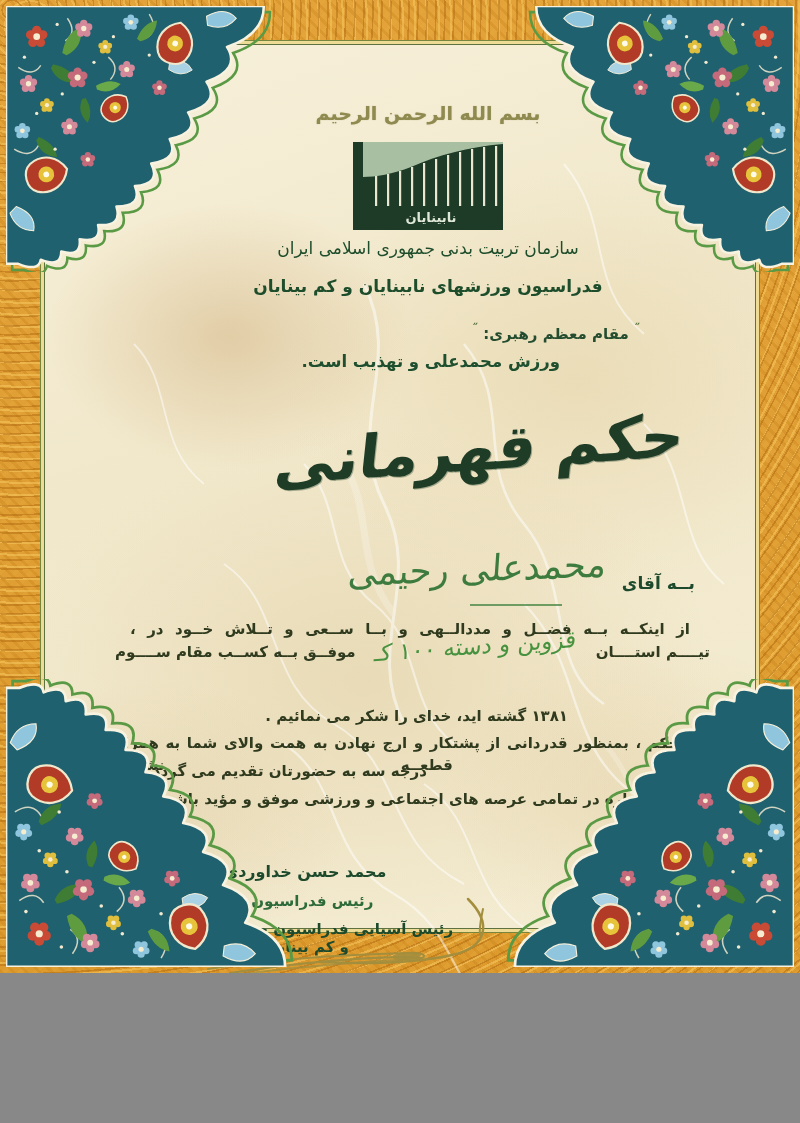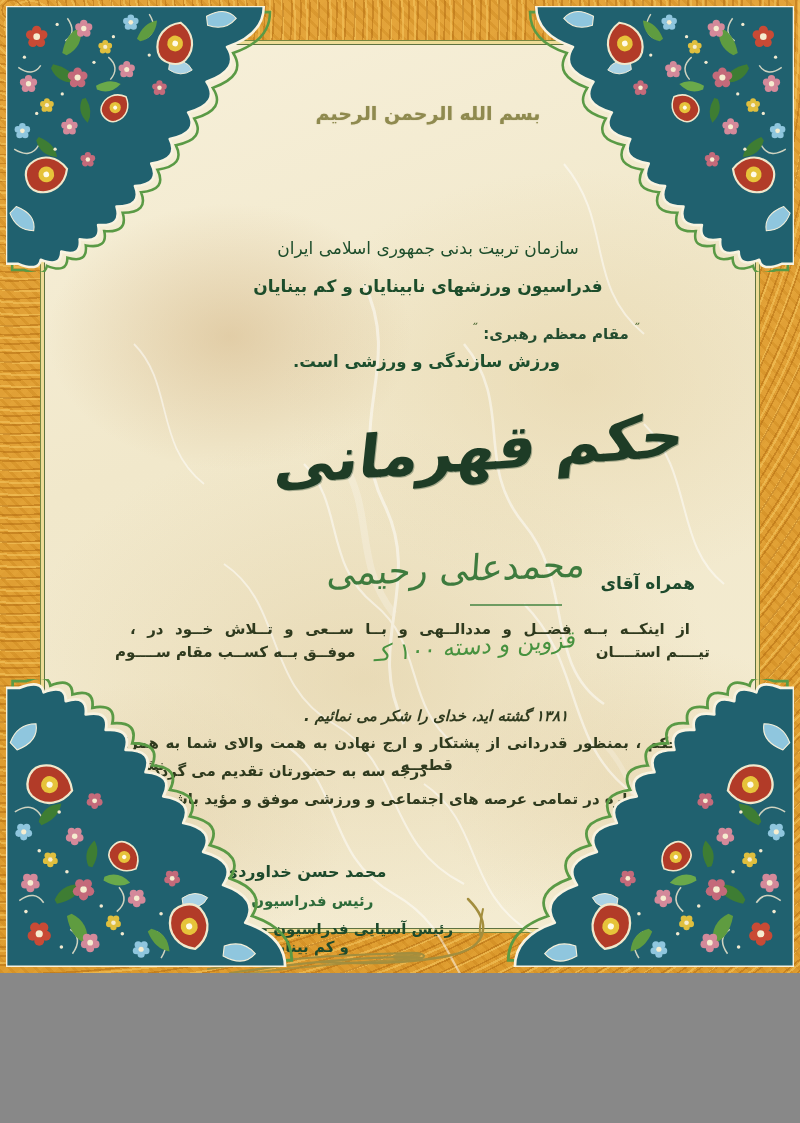--- a/index.html
+++ b/index.html
@@ -50,21 +50,21 @@
   .name-underline{left:470px;top:604px;width:92px;border-bottom:2px solid #4d8a48;opacity:.8;}
   .bodyline{font-size:15px;font-weight:bold;color:#2f3a1e;line-height:22px;}
   .just{text-align:justify;text-align-last:justify;}
   .l1{top:618px;left:130px;width:560px;}
   .l2{top:641px;left:115px;width:595px;display:flex;justify-content:space-between;align-items:flex-start;}
   .l2 .hand{
     font-size:23px;font-weight:normal;color:#47923f;white-space:nowrap;
     transform:rotate(-4deg) skewX(-8deg);margin-top:-6px;
   }
   .l3{top:676px;left:115px;width:592px;}
-  .l4{top:705px;right:232px;white-space:nowrap;font-style:italic;}
+  .l4{top:705px;right:232px;white-space:nowrap;}
   .l5{top:732px;left:115px;width:595px;}
   .l6{top:760px;left:147px;white-space:nowrap;}
   .l7{top:788px;left:147px;white-space:nowrap;}
   .sig-block{left:150px;width:310px;text-align:center;}
   .sig-name{top:862px;font-size:16px;font-weight:bold;color:#1d4a2c;}
   .sig-t1{top:892px;font-size:15px;font-weight:bold;color:#2e6b3a;}
   .sig-t2{top:920px;font-size:15px;font-weight:bold;color:#1d4a2c;}
   .sig-svg{left:170px;top:895px;width:320px;height:100px;}
   .date-line{right:118px;top:946px;font-size:13.5px;font-weight:bold;color:#1c4631;white-space:nowrap;}
   .num-line{right:118px;top:977px;font-size:13.5px;font-weight:bold;color:#1c4631;white-space:nowrap;}
@@ -169,37 +169,57 @@
     </svg>
   <svg class="corner bl" viewBox="0 0 260 260">
       <use href="#cornerart"></use>
     </svg>
   <svg class="corner br" viewBox="0 0 260 260">
       <use href="#cornerart"></use>
     </svg>
 
   <div class="centered bismillah fa">بسم الله الرحمن الرحیم</div>
 
+  <div class="abs logo-wrap">
+    <svg viewBox="0 0 150 88" width="150" height="88">
+      <rect x="0" y="0" width="150" height="88" fill="#1d3b27"></rect>
+      <path d="M10,0 H150 V2 C115,5 85,13 58,25 C40,32 22,35 10,35 Z" fill="#a9bfa1"></path>
+      <g fill="#e9e6d2">
+        <rect x="22" y="34" width="2.2" height="30"></rect>
+        <rect x="34" y="32" width="2.2" height="32"></rect>
+        <rect x="46" y="29" width="2.2" height="35"></rect>
+        <rect x="58" y="25" width="2.2" height="39"></rect>
+        <rect x="70" y="21" width="2.2" height="43"></rect>
+        <rect x="82" y="17" width="2.2" height="47"></rect>
+        <rect x="94" y="13" width="2.2" height="51"></rect>
+        <rect x="106" y="10" width="2.2" height="54"></rect>
+        <rect x="118" y="7" width="2.2" height="57"></rect>
+        <rect x="130" y="5" width="2.2" height="59"></rect>
+        <rect x="142" y="4" width="2.2" height="60"></rect>
+      </g>
+      <text x="78" y="80" text-anchor="middle" font-size="13" font-weight="bold" fill="#dfe7d8" font-family="DejaVu Sans, sans-serif">نابینایان</text>
+    </svg>
+  </div>
 
   <div class="centered org1 fa">سازمان تربیت بدنی جمهوری اسلامی ایران</div>
   <div class="centered org2 fa">فدراسیون ورزشهای نابینایان و کم بینایان</div>
 
   <div class="abs quote-label fa">
     <span class="quote-mark">˝</span>
     <span>مقام معظم رهبری:</span>
     <span class="quote-mark">˝</span>
   </div>
-  <div class="abs quote-text fa">ورزش سازندگی و ورزشی است.</div>
+  <div class="abs quote-text fa">ورزش محمدعلی و تهذیب است.</div>
 
   <div class="abs title-wrap">
     <span class="fa">حکم قهرمانی</span>
   </div>
 
   <div class="abs recipient fa">
-    <span class="prefix">همراه آقای</span>
+    <span class="prefix">بــه آقای</span>
     <span class="name">محمدعلی رحیمی</span>
   </div>
   <div class="abs name-underline"></div>
 
   <div class="abs bodyline just l1 fa">از اینکــه بــه فضــل و مددالــهی و بــا ســعی و تــلاش خــود در ،</div>
   <div class="abs bodyline l2 fa">
     <span>تیــــم استــــان</span>
     <span class="hand">قزوین و دسته ۱۰۰ کـ</span>
     <span>موفــق بــه کســب مقام ســــوم</span>
   </div>

